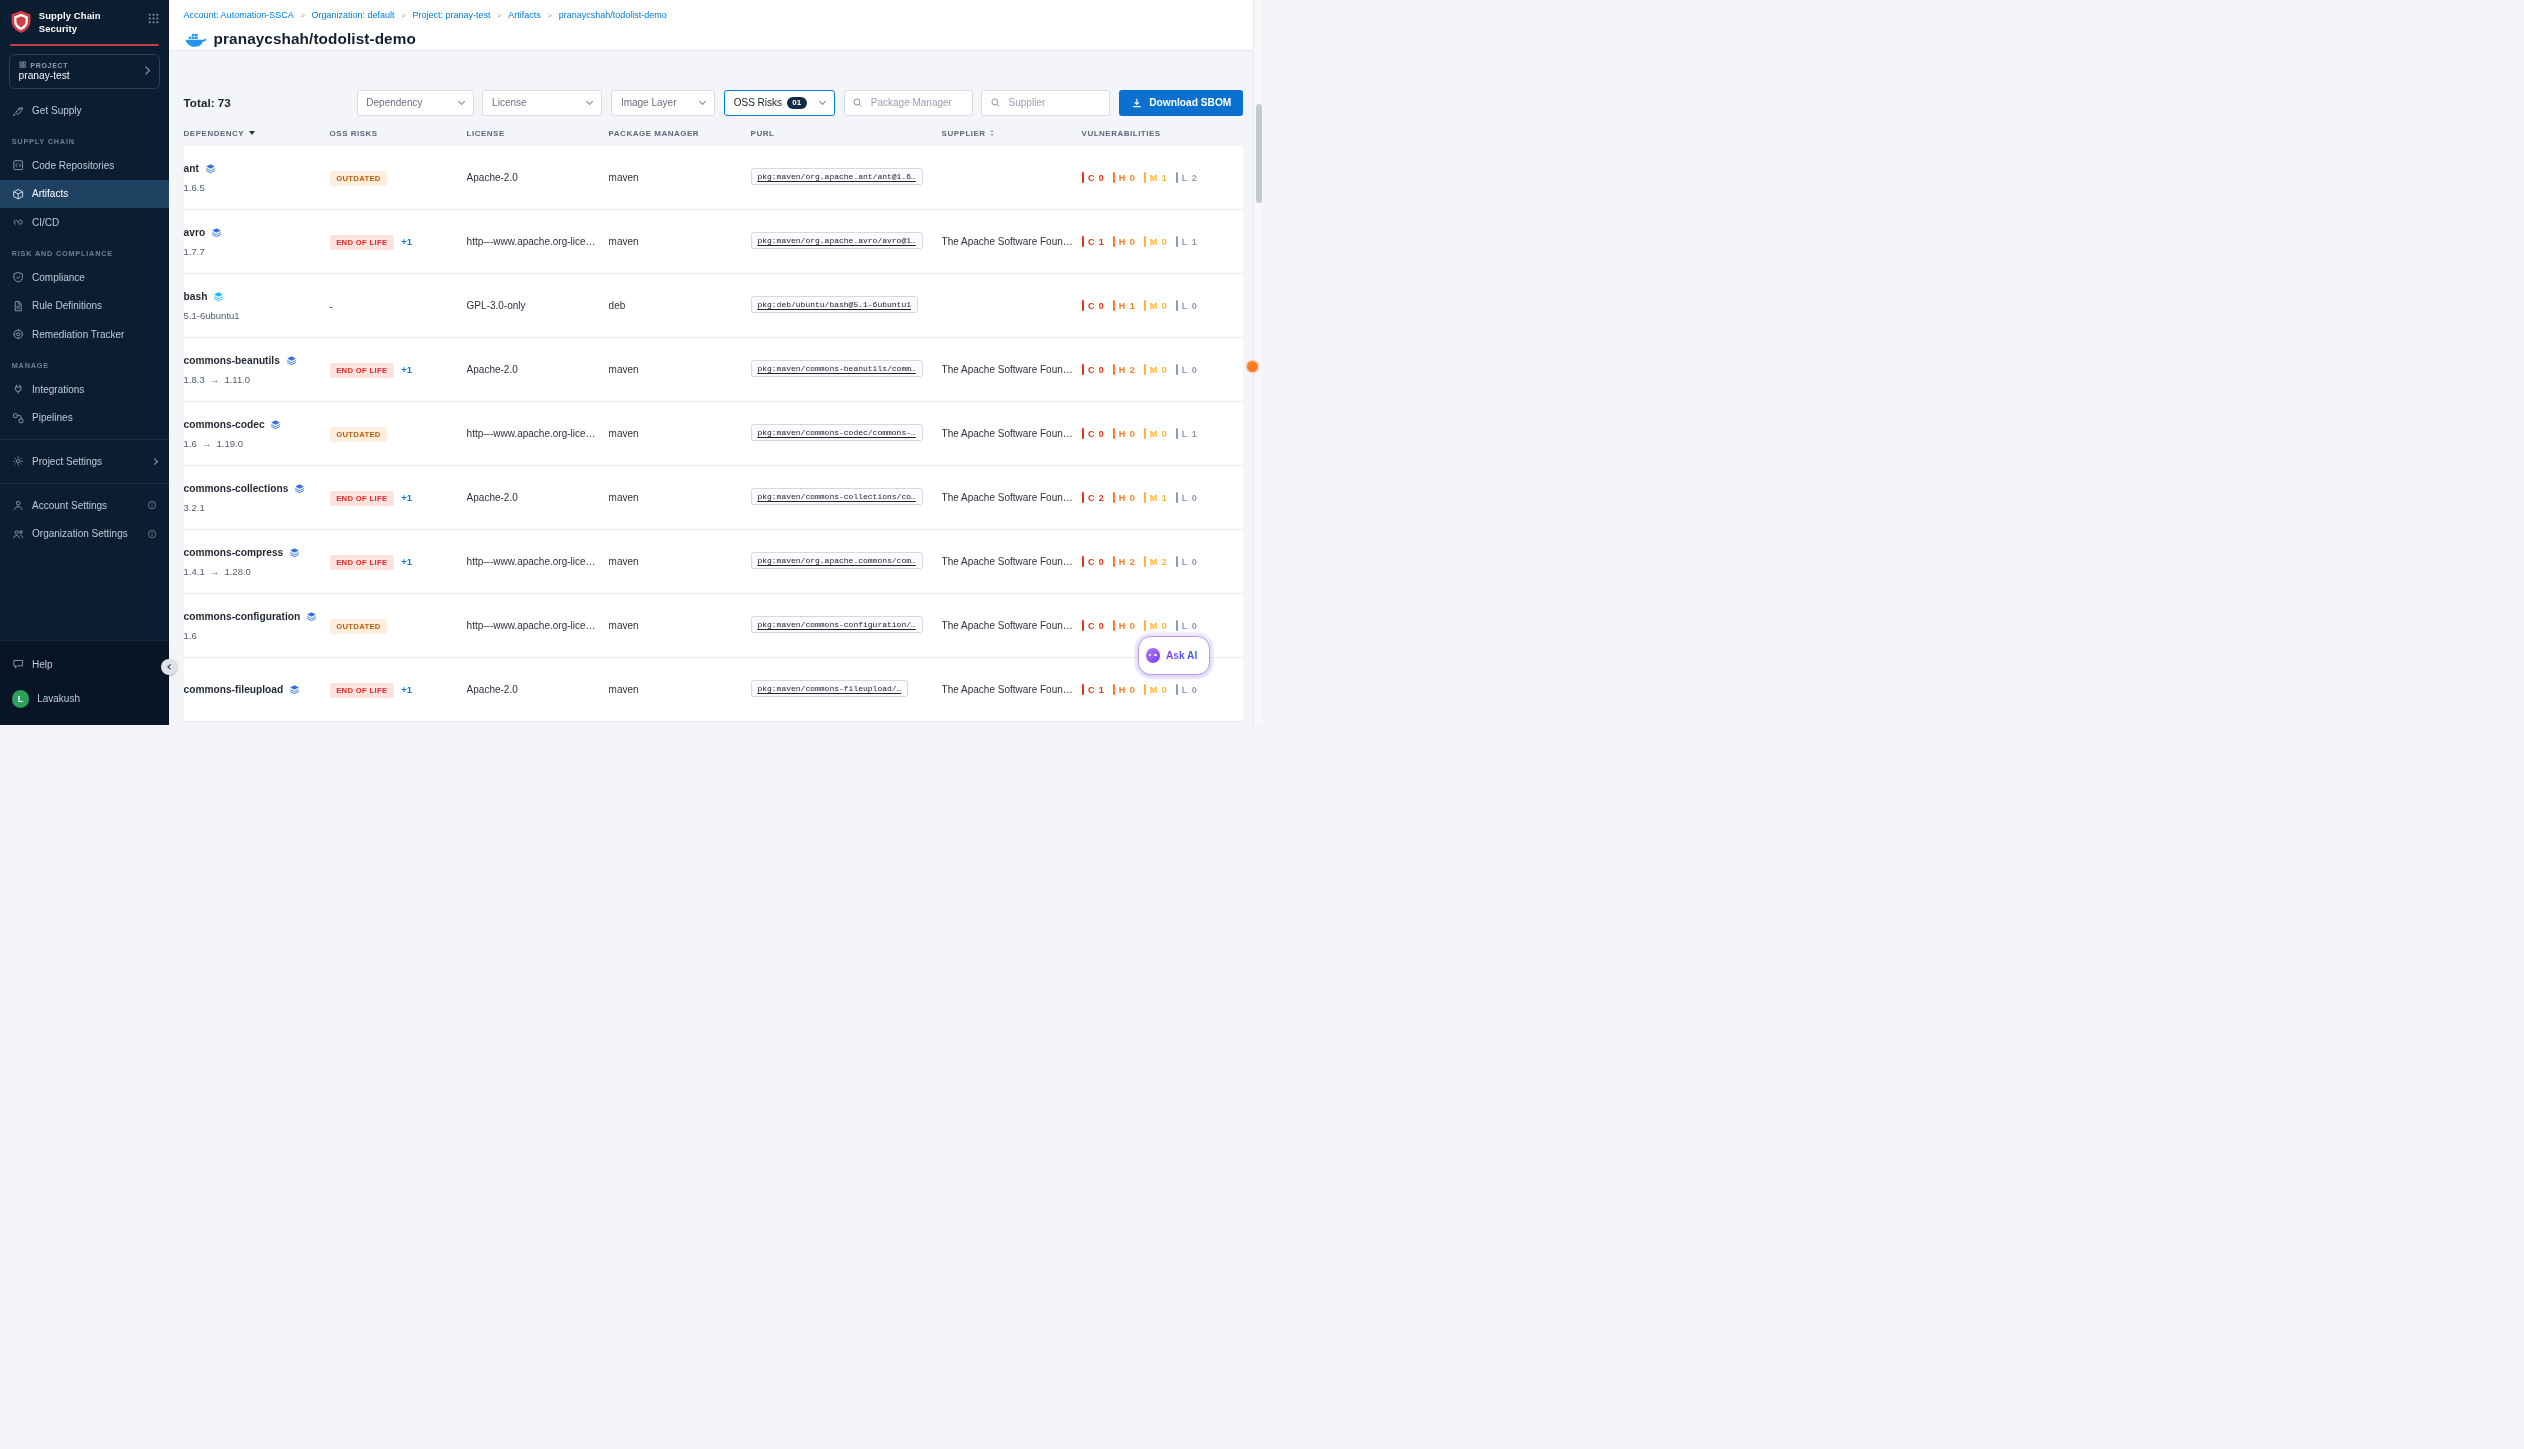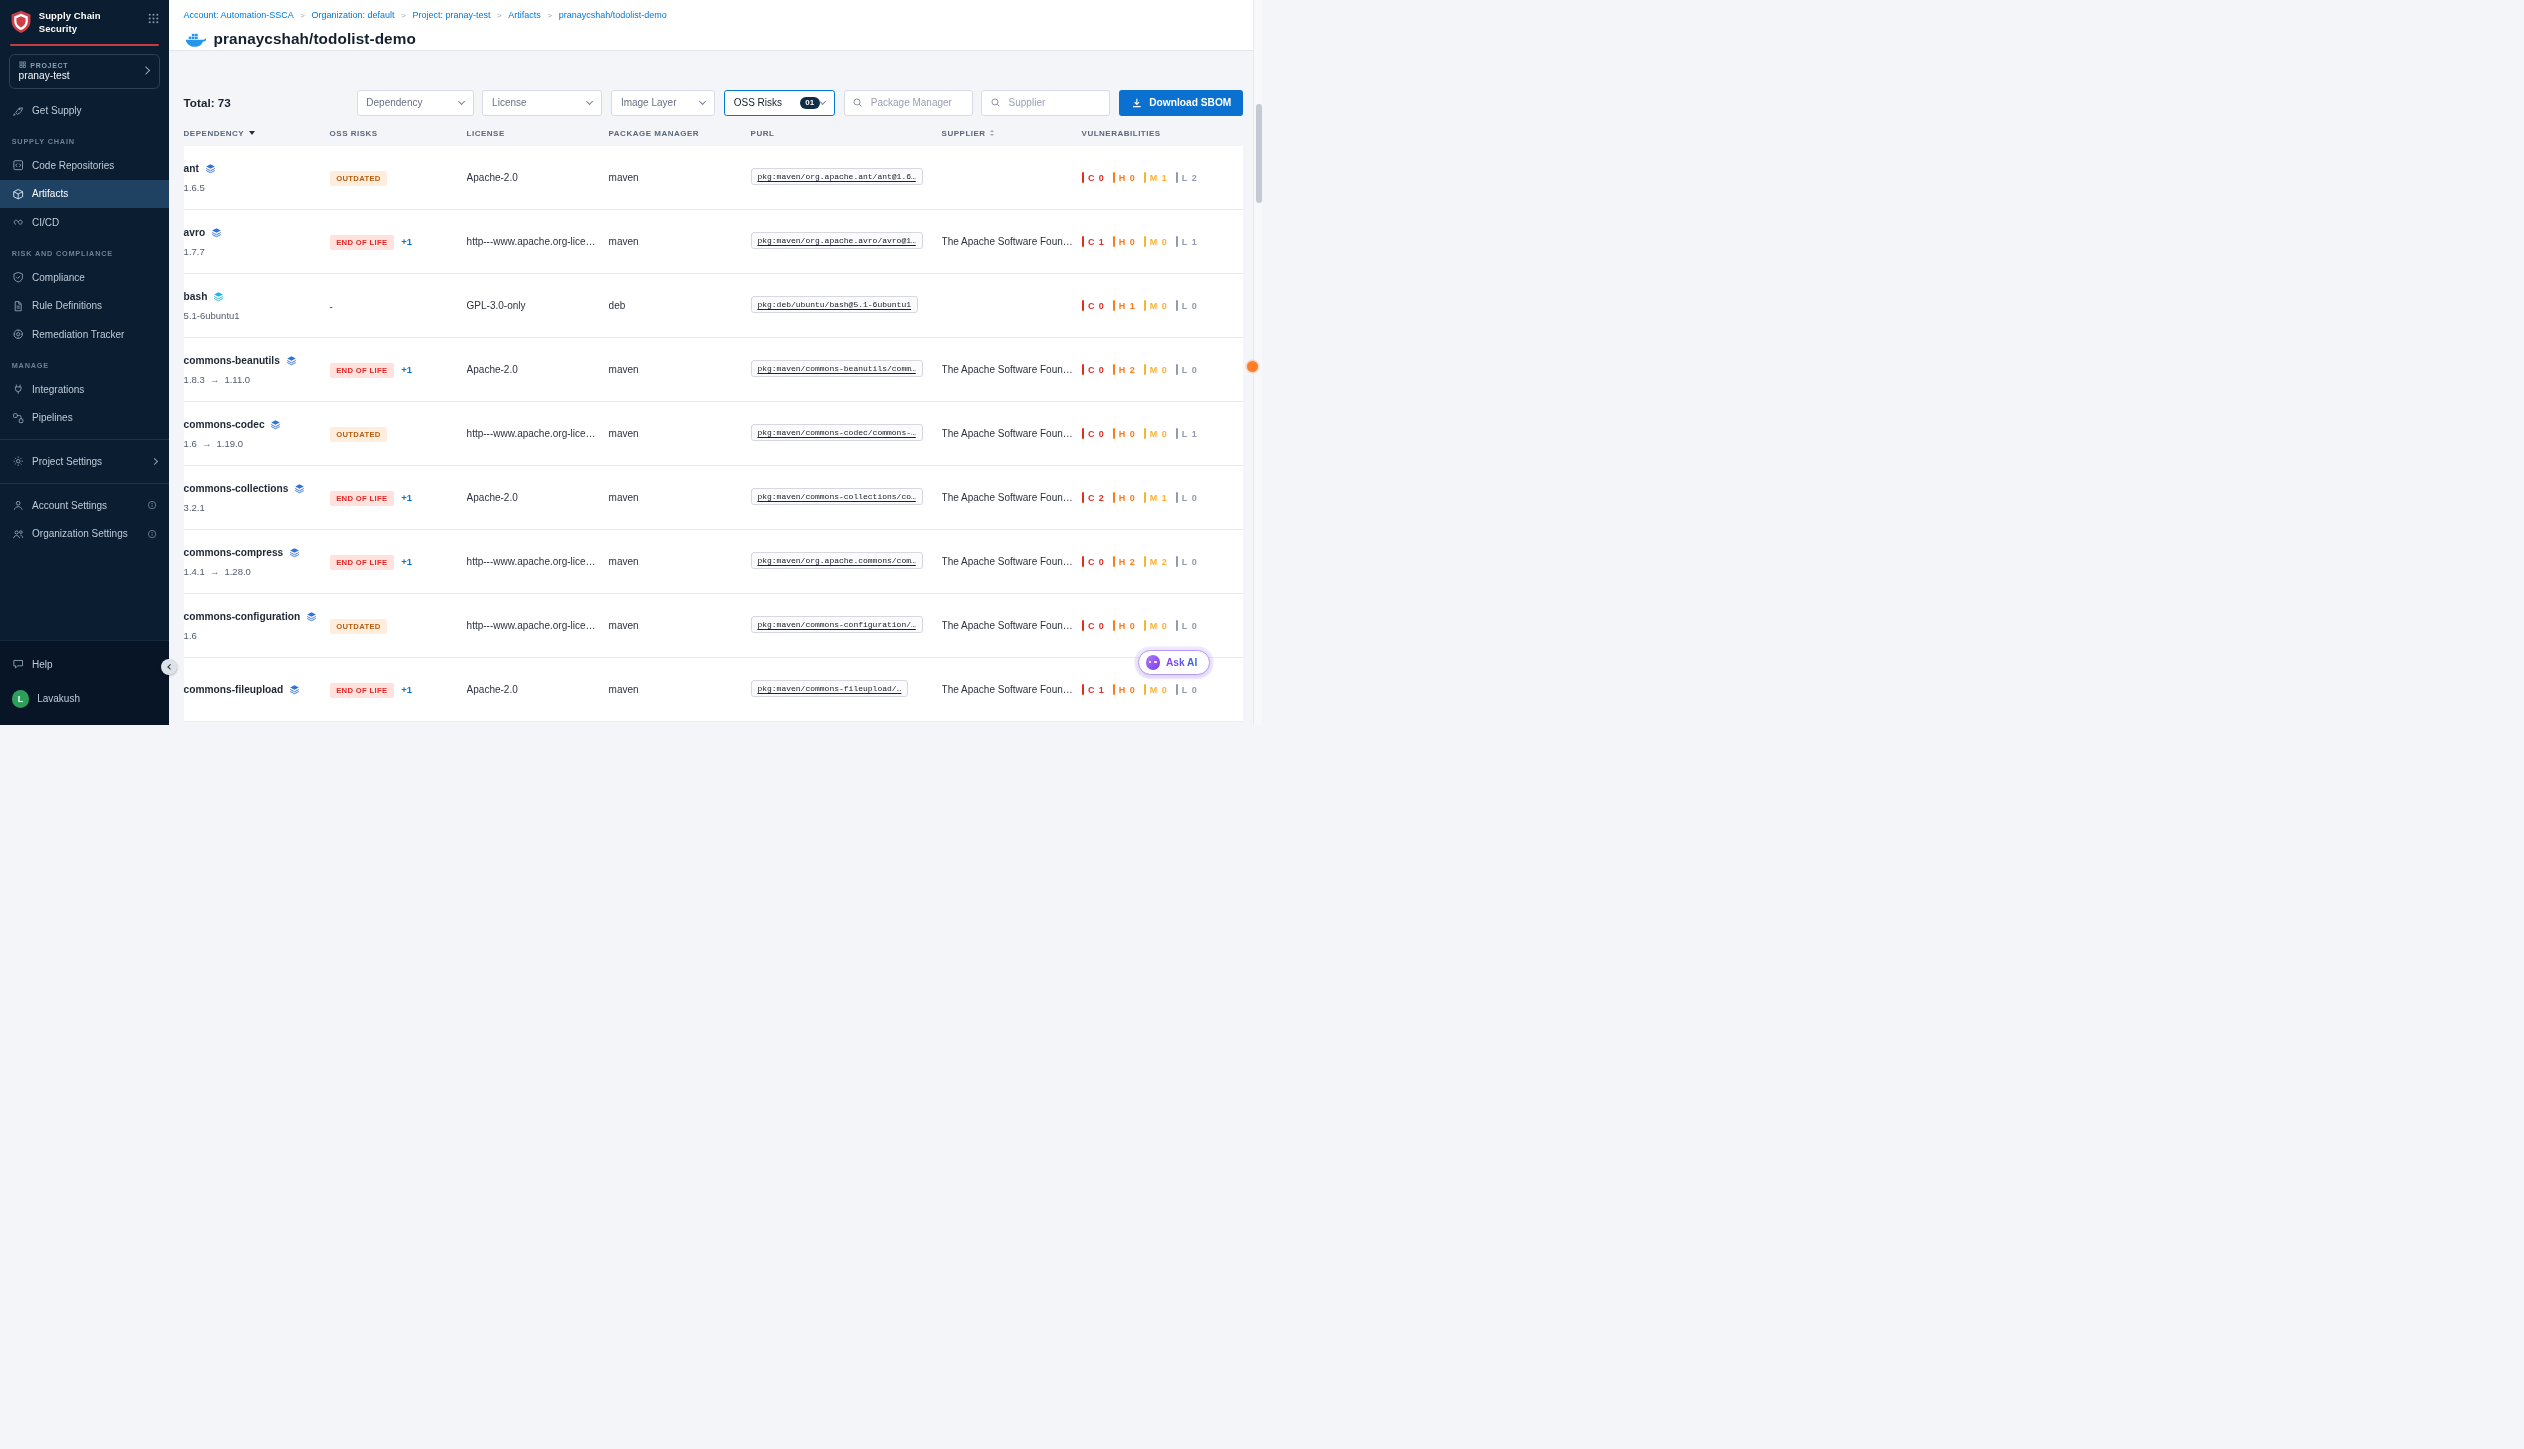--- a/index.html
+++ b/index.html
@@ -53,21 +53,21 @@
   .content { flex:1; padding:39px 19px 0 14.6px; position:relative; overflow:hidden; }
   .toolbar { display:flex; align-items:center; gap:8.8px; height:26px; }
   .total { font-size:11.7px; font-weight:700; color:#1b2330; margin-right:auto; white-space:nowrap; }
   .filters { display:contents; }
   .select { display:flex; align-items:center; justify-content:space-between; height:26px; padding:0 8.8px; background:#fff; border:0.7px solid #d8dbe7; border-radius:2.9px; font-size:10px; color:#687083; cursor:pointer; }
   .filters .select:nth-child(1){ width:117px; }
   .filters .select:nth-child(2){ width:120px; }
   .filters .select:nth-child(3){ width:104px; }
   .filters .select:nth-child(4){ width:111px; }
   .select-label { white-space:nowrap; }
-  .select-right { display:flex; align-items:center; gap:0; }
+  .select-right { display:flex; align-items:center; gap:13px; }
   .select-active { border-color:#0278d5; color:#15202e; }
   .select-badge { background:#102c47; color:#fff; font-size:8px; font-weight:700; border-radius:6.6px; padding:1.5px 5.8px; }
   .chev { width:5.1px; height:5.1px; border-right:1.2px solid #7d8698; border-bottom:1.2px solid #7d8698; transform:rotate(45deg); margin-top:-2.2px; flex:0 0 auto; }
   .search { display:flex; align-items:center; gap:5.8px; width:129px; height:26px; background:#fff; border:0.7px solid #d8dbe7; border-radius:2.9px; padding:0 7.3px; }
   .search .ic { line-height:0; flex:0 0 auto; }
   .search input { border:none; outline:none; flex:1; min-width:0; font-size:10px; color:#333; background:transparent; font-family:inherit; }
   .search input::placeholder { color:#9aa1b4; }
   .btn-primary { display:flex; align-items:center; justify-content:center; gap:6.6px; height:26px; padding:0 11.7px; background:#0a71d0; color:#fff; border:none; border-radius:2.9px; font-size:10.2px; font-weight:700; cursor:pointer; font-family:inherit; white-space:nowrap; }
 
   .thead, .trow { display:grid; grid-template-columns:146px 137px 142px 142px 191px 140px 1fr; }
@@ -90,21 +90,21 @@
   .badge.danger { background:#ffe1de; color:#e02a25; }
   .plus { color:#0278d5; font-size:9.5px; margin-left:7.3px; font-weight:600; cursor:pointer; }
   .dash { color:#3c4450; font-size:10.2px; }
   .cell-text { font-size:10px; color:#2b3340; white-space:nowrap; overflow:hidden; text-overflow:ellipsis; }
   .purl { display:inline-block; max-width:183px; overflow:hidden; text-overflow:ellipsis; font-family:"Liberation Mono","DejaVu Sans Mono",monospace; font-size:8px; color:#20242e; background:#fbfbfd; border:0.7px solid #d5d7e2; border-radius:2.9px; padding:2.9px 5.8px; white-space:nowrap; text-decoration:underline; text-underline-offset:1.5px; cursor:pointer; }
   .vulns { display:flex; align-items:center; gap:8.8px; }
   .vgroup { display:flex; align-items:center; gap:3.7px; font-size:9px; font-weight:700; }
   .vbar { width:2.6px; height:11px; border-radius:1.5px; }
   .vcount { margin-left:0.7px; }
 
-  .ask-ai { position:absolute; right:52px; bottom:50px; height:25px; display:flex; align-items:center; gap:5.8px; padding:0 11.7px 0 6.6px; background:#fff; border-radius:12.4px; border:0.7px solid #b99af2; box-shadow:0 0 0 3.7px rgba(146,97,255,.12), 0 1.5px 5.8px rgba(70,40,160,.18); cursor:pointer; z-index:8; }
+  .ask-ai { position:absolute; right:52px; bottom:50px; height:39px; display:flex; align-items:center; gap:5.8px; padding:0 11.7px 0 6.6px; background:#fff; border-radius:12.4px; border:0.7px solid #b99af2; box-shadow:0 0 0 3.7px rgba(146,97,255,.12), 0 1.5px 5.8px rgba(70,40,160,.18); cursor:pointer; z-index:8; }
   .ask-ai-label { font-size:10.2px; font-weight:700; background:linear-gradient(90deg,#8a3ff0,#2f66dd); -webkit-background-clip:text; background-clip:text; color:transparent; }
   .ask-ai-face { width:14.6px; height:14.6px; border-radius:50%; background:linear-gradient(135deg,#b07cf7,#7a3cf0); position:relative; flex:0 0 auto; }
   .ask-ai-face i { position:absolute; top:5.8px; width:2.2px; height:2.2px; border-radius:50%; background:#fff; }
   .ask-ai-face .e1 { left:3.7px; } .ask-ai-face .e2 { left:8.8px; }
 
   .vscroll { position:absolute; right:0; top:0; bottom:0; width:8.8px; background:#f8f8fa; border-left:0.7px solid #e8e8ee; z-index:6; }
   .vthumb { position:absolute; left:1.5px; top:104px; width:5.8px; height:99px; border-radius:2.9px; background:#c5c9d4; cursor:pointer; }
   .notif-dot { position:absolute; right:3.7px; top:361px; width:11px; height:11px; border-radius:50%; background:#ff7d28; z-index:7; box-shadow:0 0 0 1.5px rgba(255,125,40,.25); cursor:pointer; }
 </style>
 </head>

